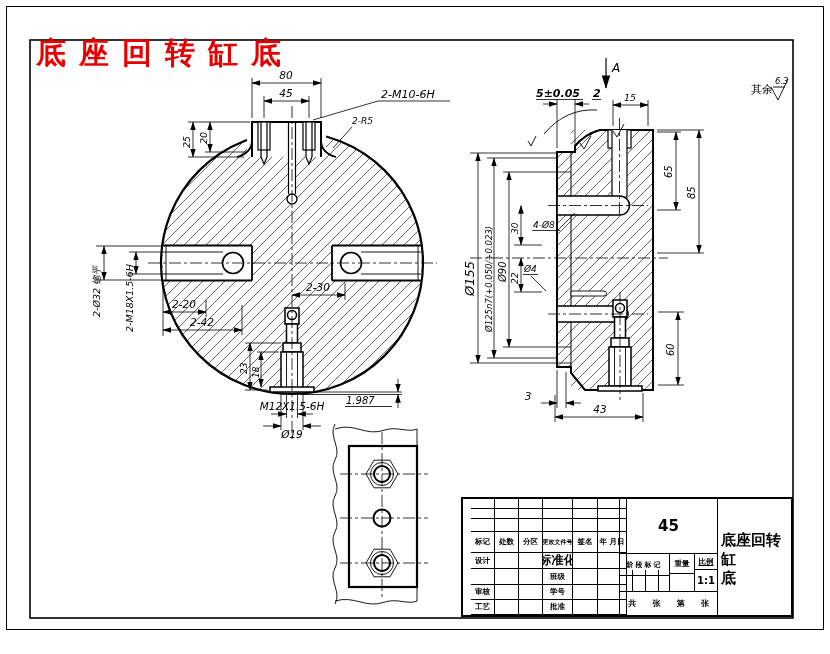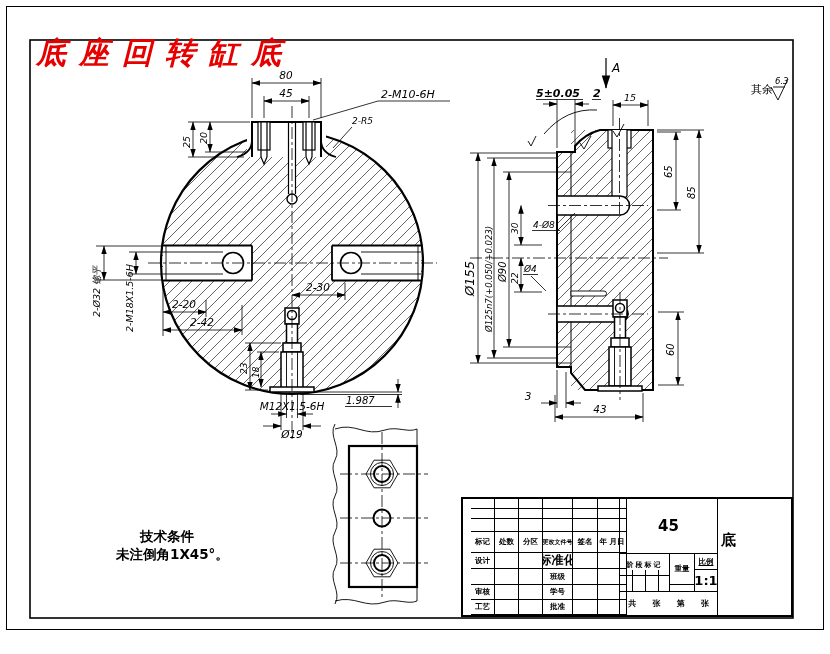--- a/index.html
+++ b/index.html
@@ -3,21 +3,21 @@
 <meta charset="utf-8">
 <style>
   html,body{margin:0;padding:0;background:#fff;}
   .sheet{position:relative;width:830px;height:654px;background:#fff;overflow:hidden;
          font-family:"DejaVu Sans",sans-serif;}
   .frame-outer{position:absolute;left:6px;top:6px;width:816px;height:622px;border:1px solid #000;}
   svg{position:absolute;left:0;top:0;}
   svg text{font-family:"DejaVu Sans",sans-serif;font-style:italic;fill:#000;stroke:none;}
   svg text.cn{font-style:normal;}
   .red-title{position:absolute;left:36px;top:33px;font-size:30px;font-weight:bold;
-             letter-spacing:13px;color:#e60000;white-space:nowrap;font-style:italic;}
+             letter-spacing:13px;color:#e60000;white-space:nowrap;}
   .notes{position:absolute;left:116px;top:527px;font-size:13.5px;font-weight:bold;color:#000;line-height:18px;}
   .notes .l1{padding-left:24px;}
   
   .tb{position:absolute;left:461px;top:497px;width:332px;height:120px;border:2px solid #000;
       box-sizing:border-box;font-size:7.5px;color:#000;}
   .tb *{box-sizing:border-box;}
   .tb-left{position:absolute;left:0;top:0;width:156px;height:116px;display:grid;
            grid-template-columns:24px 24px 24px 30px 25px 29px;
            grid-template-rows:10px 10px 13px 21px 16px 16px 15px 15px;padding-left:8px;}
   .tb-left .c{border-right:1px solid #000;border-bottom:1px solid #000;display:flex;
@@ -345,24 +345,20 @@
       </g>
       <g stroke="#000" stroke-width="0.8" stroke-dasharray="12 3 3 3" fill="none">
         <path d="M340,474 L428,474 M340,518 L428,518 M340,563 L428,563"></path>
         <path d="M382,432 L382,600"></path>
       </g>
     </g>
   </svg>
 
   <div class="red-title" style="color: rgb(230, 0, 0);">底座回转缸底</div>
 
-  <div class="notes">
-    <div class="l1">技术条件</div>
-    <div>未注倒角1X45°。</div>
-  </div>
 
   <div class="tb">
     <div class="tb-left">
       <div class="c"></div>
         <div class="c"></div>
         <div class="c"></div>
         <div class="c"></div>
         <div class="c"></div>
         <div class="c"></div>
       <div class="c"></div>
@@ -404,32 +400,33 @@
       <div class="c">工艺</div>
       <div class="c"></div>
         <div class="c"></div>
       <div class="c">批准</div>
       <div class="c"></div>
         <div class="c"></div>
     </div>
 
     <div class="abs noB" style="left:156px;top:0;width:98px;height:54px;font-size:15px;">45</div>
     <div class="abs" style="left:156px;top:54px;width:50px;height:23px;border-top:1px solid #000;font-size:7px;letter-spacing:2px;">阶段标记</div>
-    <div class="abs" style="left:206px;top:54px;width:25px;height:32px;border-top:1px solid #000;">重量</div>
+    <div class="abs" style="left:206px;top:54px;width:25px;height:21px;border-top:1px solid #000;">重量</div>
     <div class="abs" style="left:231px;top:54px;width:23px;height:17px;border-top:1px solid #000;text-decoration:underline;">比例</div>
     <div class="abs" style="left:156px;top:71px;width:13px;height:22px;"></div>
     <div class="abs" style="left:169px;top:71px;width:13px;height:22px;"></div>
     <div class="abs" style="left:182px;top:71px;width:13px;height:22px;"></div>
     <div class="abs" style="left:195px;top:71px;width:11px;height:22px;"></div>
     <div class="abs" style="left:206px;top:71px;width:25px;height:22px;"></div>
-    <div class="abs" style="left:231px;top:71px;width:23px;height:22px;font-size:13px;">1:1</div>
+    <div class="abs" style="left:231px;top:71px;width:23px;height:22px;font-size:10px;">1:1</div>
     <div class="abs noB" style="left:156px;top:93px;width:98px;height:23px;justify-content:space-around;font-size:8px;">
       <span>共</span>
       <span>张</span>
       <span>第</span>
       <span>张</span>
     </div>
 
     <div class="name-box">
+      <div>底座回转缸</div>
       <div>底</div>
     </div>
   </div>
 </div>
 
 </body></html>

